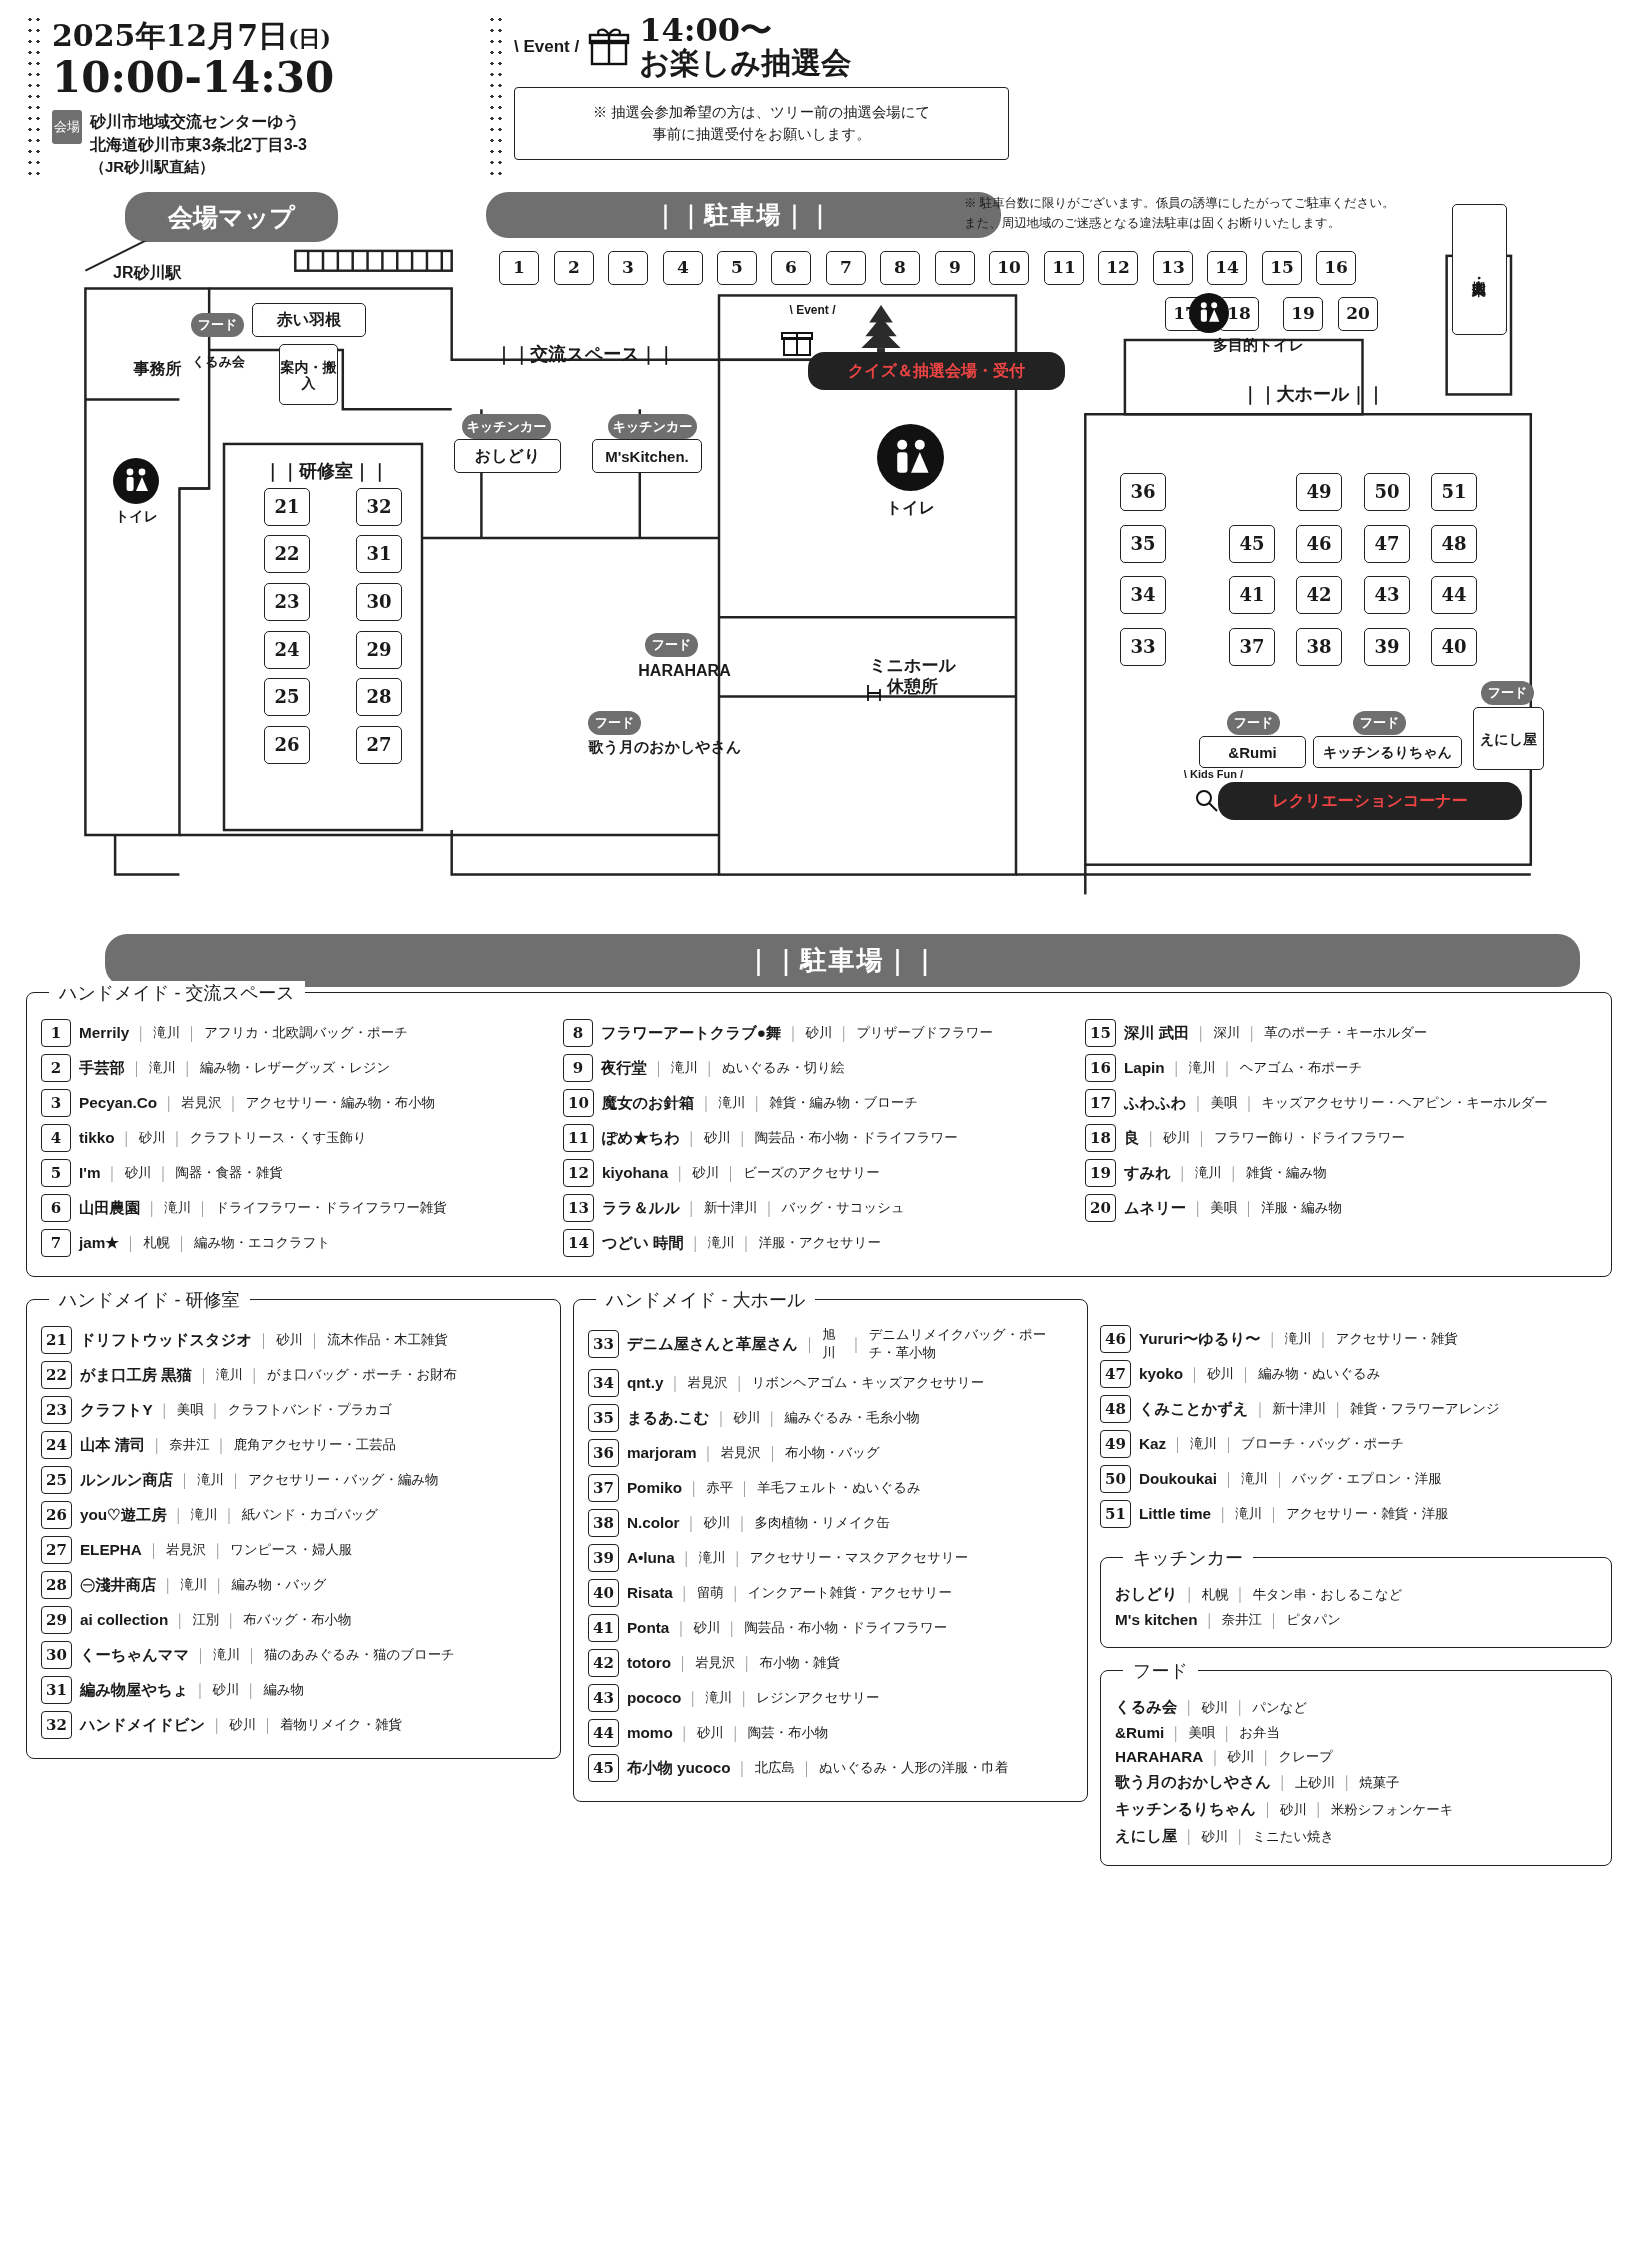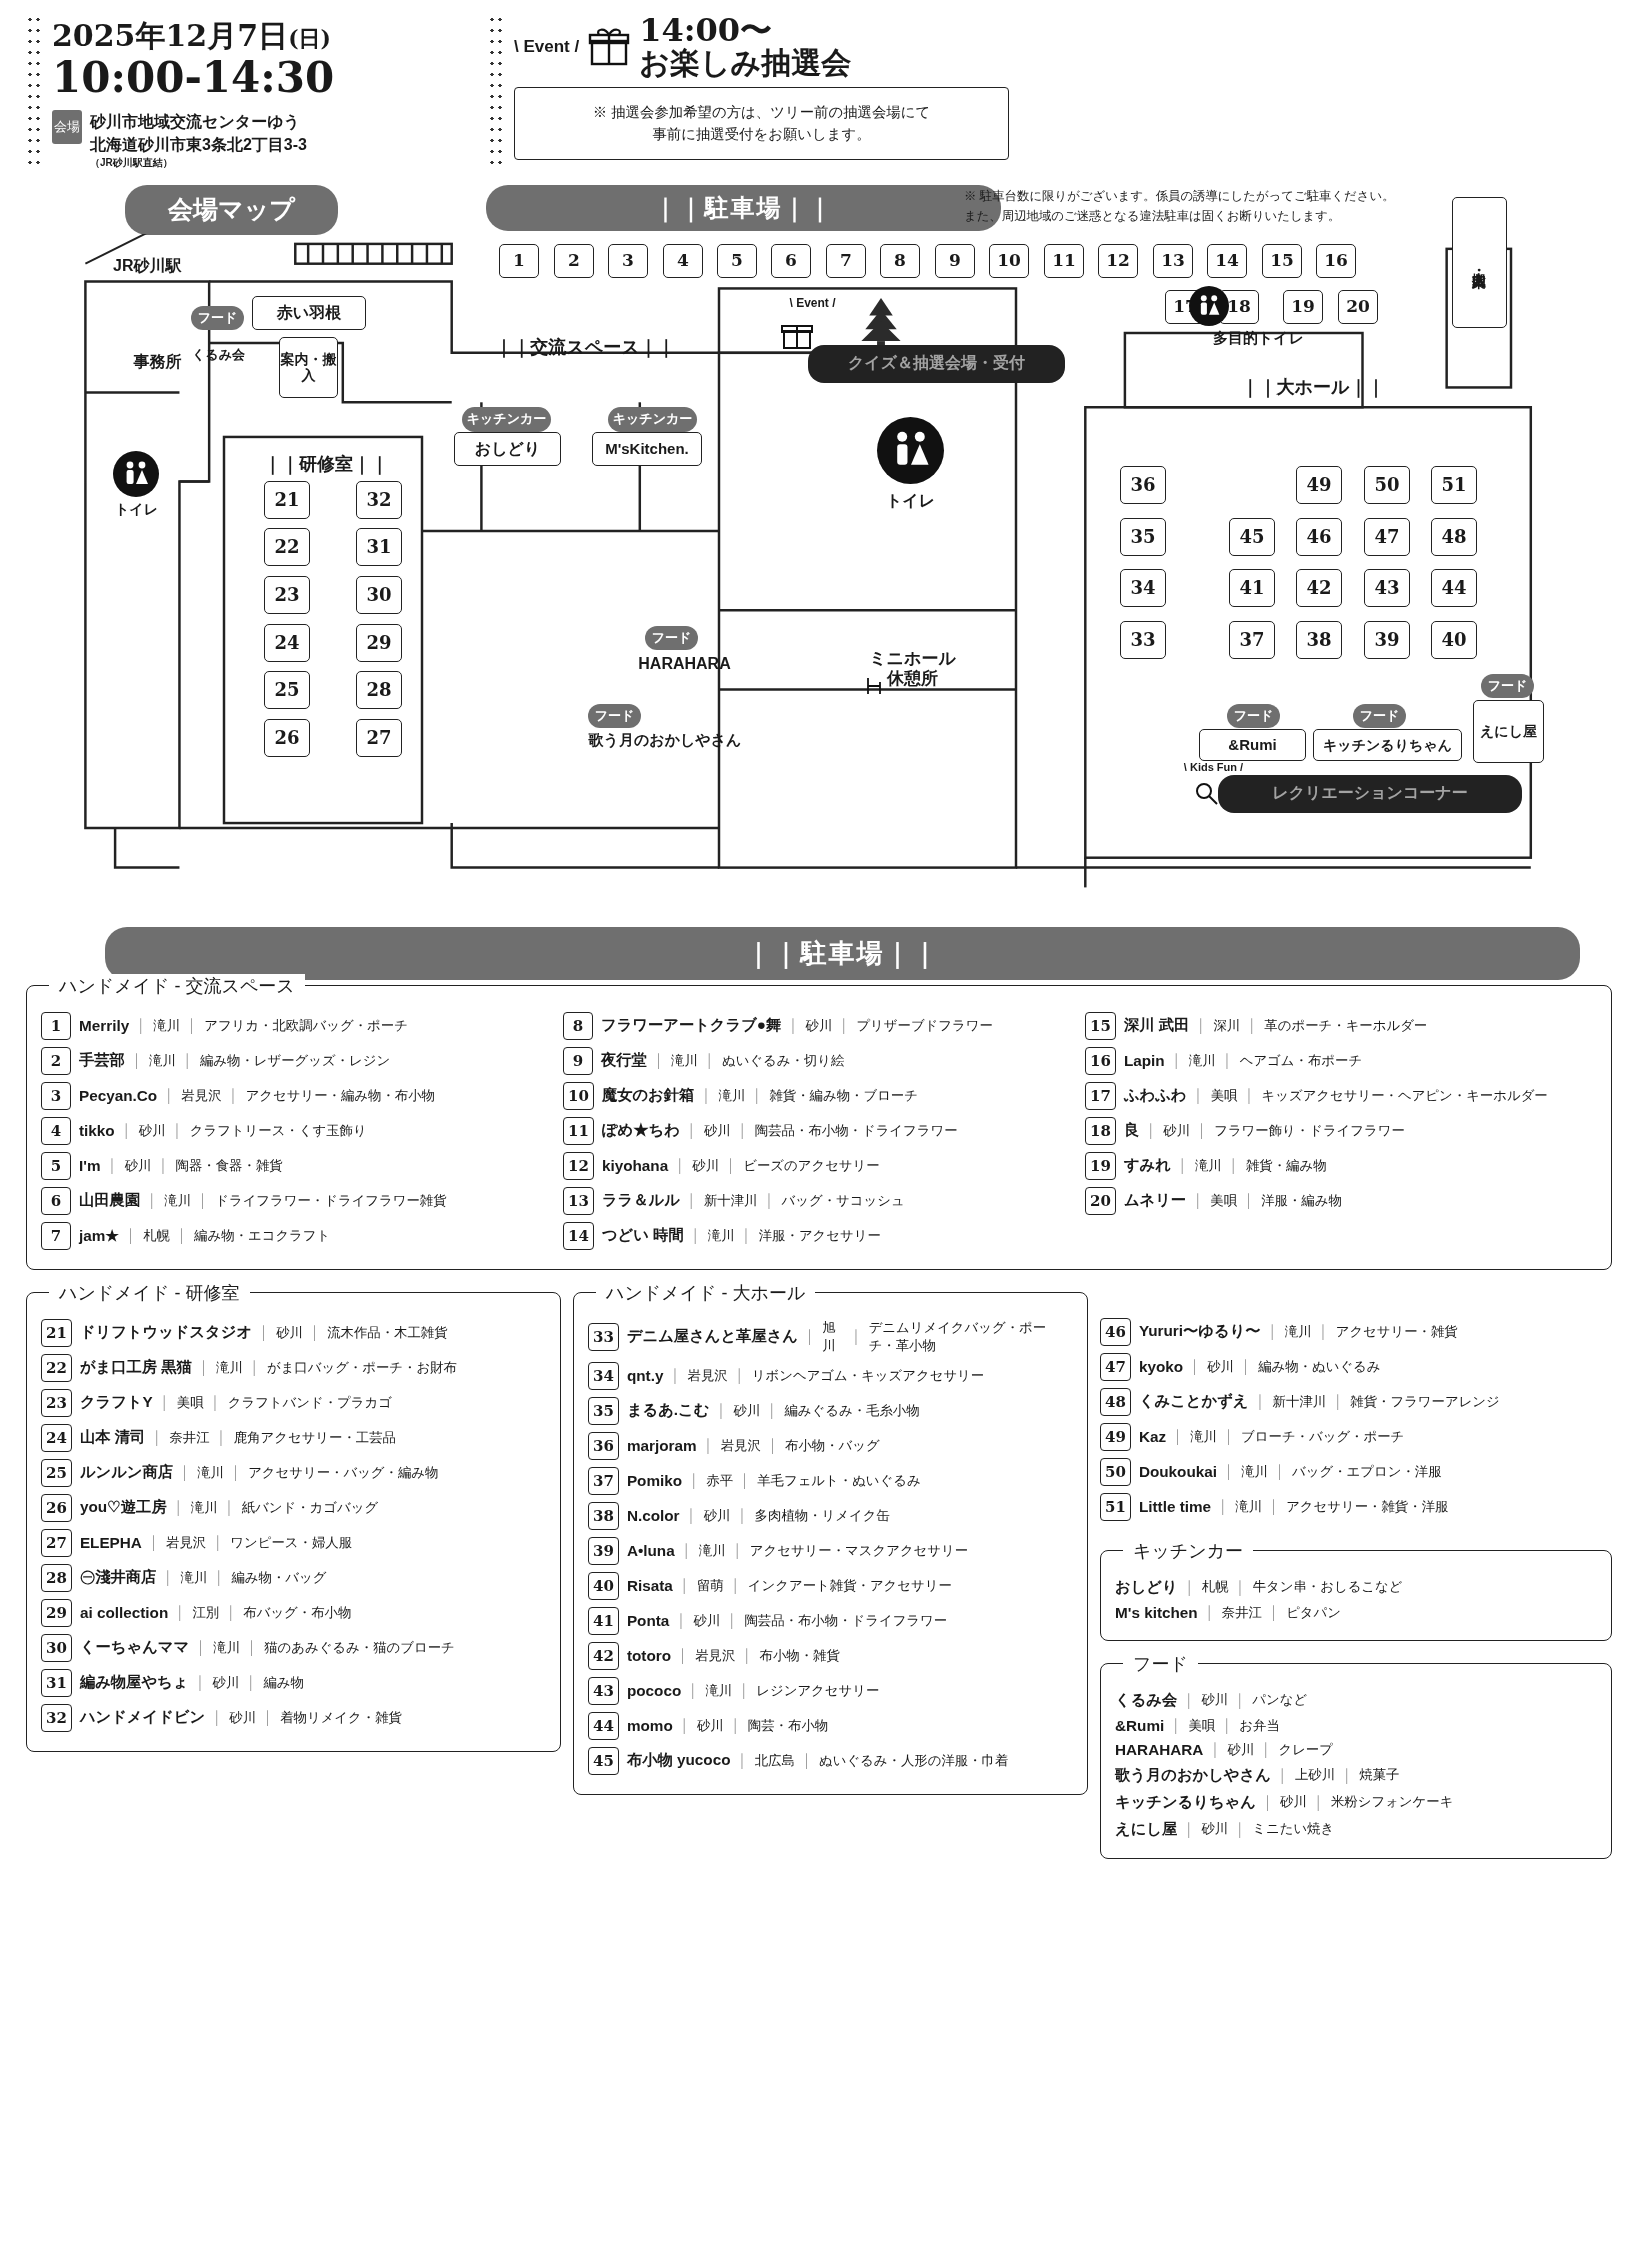--- a/index.html
+++ b/index.html
@@ -32,21 +32,21 @@
   .date-line1 { font-family:"DejaVu Serif", serif; font-weight:bold; font-size:30px; letter-spacing:0px; }
   .date-line1 .small { font-size:22px; }
   .date-line2 { font-family:"DejaVu Serif", serif; font-weight:bold; font-size:42px; margin-top:-4px; letter-spacing:0px;}
   .venue-row { display:flex; gap:8px; margin-top:8px; align-items:flex-start; }
   .venue-tag {
     background:#6f6f6f; color:#fff; font-size:13px; width:30px; height:34px;
     display:flex; align-items:center; justify-content:center; border-radius:3px; flex:0 0 auto;
     line-height:1.1; text-align:center; padding:2px;
   }
   .venue-text { font-size:16px; line-height:1.45; font-weight:bold; }
-  .venue-text .v3 { font-size:10px; }
+  .venue-text .v3 { font-size:15px; }
 
   .divider-dots {
     width:16px; align-self:stretch; margin-top:4px;
     background-image:radial-gradient(circle, #333 1.6px, transparent 1.8px);
     background-size:8px 11px;
   }
 
   .eventbox { width:495px; padding-top:4px; }
   .event-top { display:flex; align-items:center; gap:8px; }
   .event-tag { font-size:17px; font-weight:bold; white-space:nowrap; }
@@ -78,21 +78,21 @@
     font-size:16px; line-height:1.15; font-weight:bold;
   }
   .mnum { width:40px; height:34px; font-size:17px; font-family:"DejaVu Serif",serif; }
   .mnum-lg { width:46px; height:38px; font-size:18px; font-family:"DejaVu Serif",serif; }
   .mlabel { border:none; font-weight:bold; }
   .tag-dark {
     position:absolute; background:#6f6f6f; color:#fff; border-radius:13px;
     display:flex; align-items:center; justify-content:center; font-size:13px; font-weight:bold;
   }
   .tag-black {
-    position:absolute; background:#222; color:#a3a3a3; border-radius:16px;
+    position:absolute; background:#222; color:#ef4444; border-radius:16px;
     display:flex; align-items:center; justify-content:center; font-size:16px; font-weight:bold;
   }
   .plain { position:absolute; font-size:16px; font-weight:bold; text-align:center; line-height:1.2; }
   .small-plain { position:absolute; font-size:13px; font-weight:bold; text-align:center; line-height:1.25;}
   .circ-icon {
     position:absolute; background:#111; border-radius:50%;
     display:flex; align-items:center; justify-content:center; color:#fff;
   }
 
   

